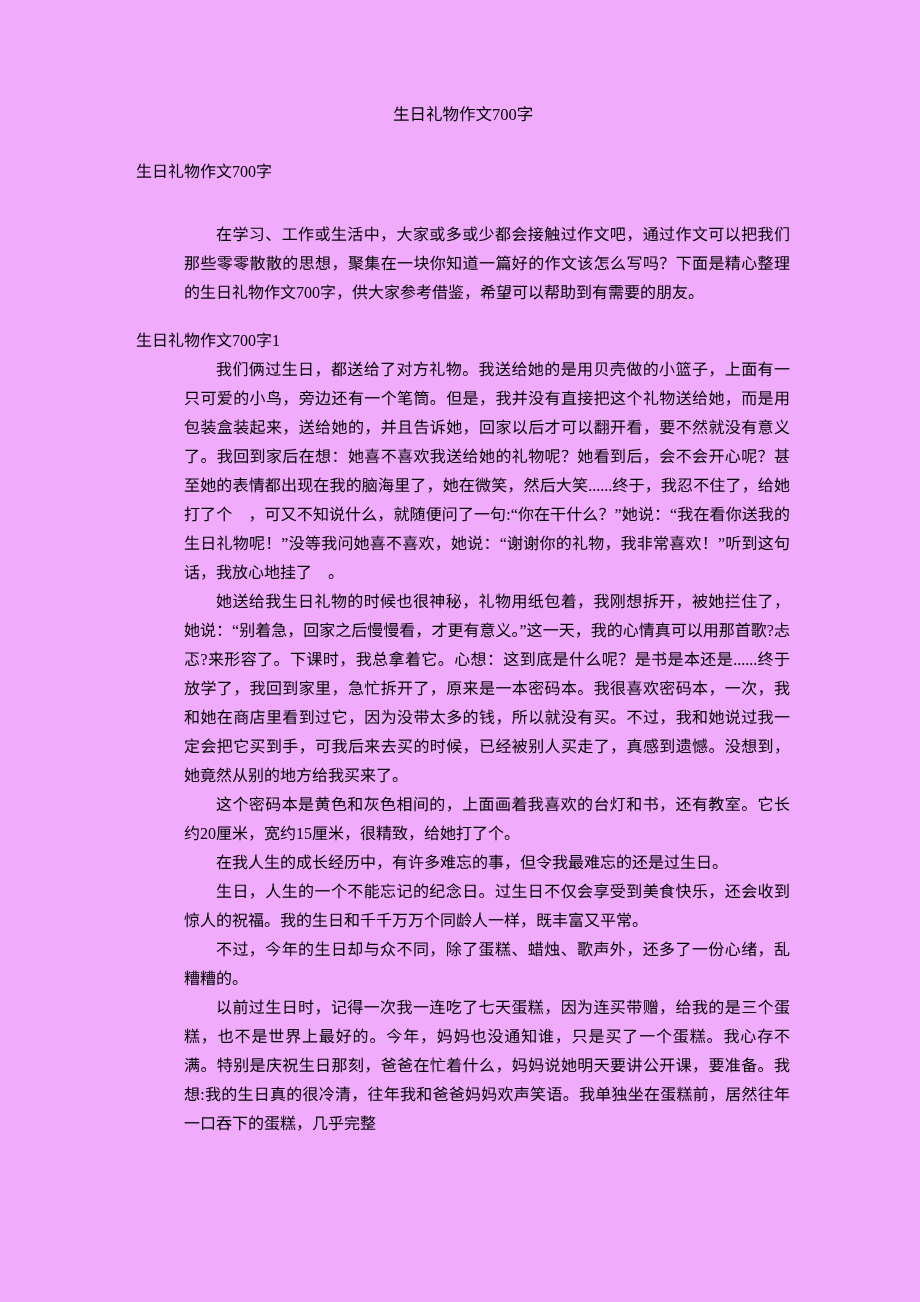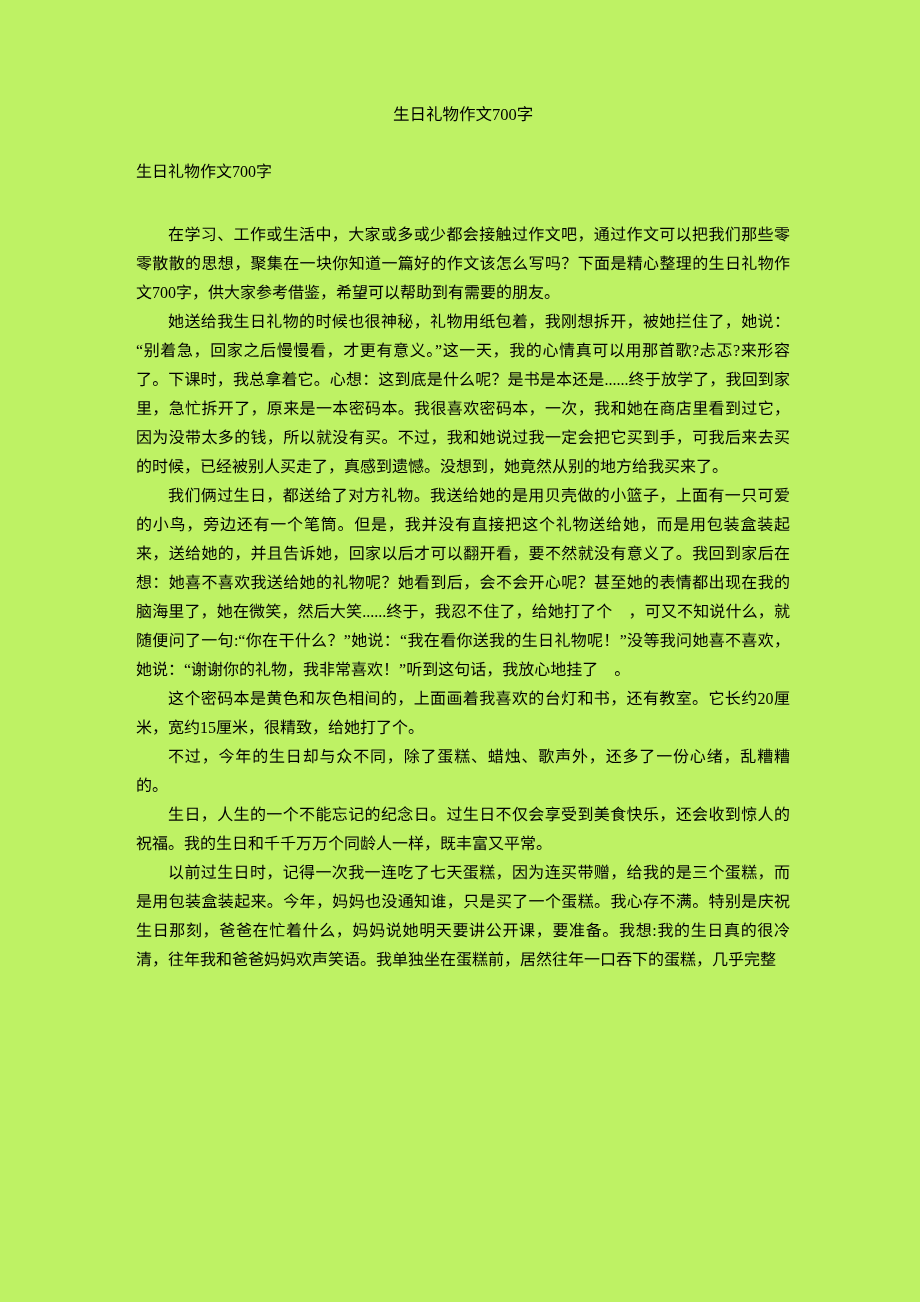--- a/index.html
+++ b/index.html
@@ -7,21 +7,21 @@
     padding: 0;
     background: #ffffff;
     color: #000000;
     font-family: "Liberation Serif", "DejaVu Serif", serif;
   }
   .page {
     position: relative;
     width: 920px;
     height: 1302px;
     box-sizing: border-box;
-    background: #bef264;
+    background: #f0abfc;
     padding: 104px 130px 30px 136px;
     overflow: hidden;
   }
   .doc-title {
     margin: 0 0 31px 0;
     font-size: 16.5px;
     font-weight: normal;
     text-align: center;
     line-height: 22px;
   }
@@ -32,20 +32,21 @@
     text-align: left;
   }
   .para {
     margin: 0;
     font-size: 16px;
     line-height: 29px;
     text-align: justify;
   }
   .indent {
     text-indent: 2em;
+    margin-left: 48px;
   }
   .section-heading {
     margin: 0;
     font-size: 16px;
     line-height: 29px;
     font-weight: normal;
     text-align: left;
   }
   .gap-before {
     margin-top: 19px;
@@ -55,30 +56,32 @@
 <body>
 
 <div class="page">
 
   <h1 class="doc-title">生日礼物作文700字</h1>
 
   <p class="doc-subtitle">生日礼物作文700字</p>
 
   <p class="para indent">在学习、工作或生活中，大家或多或少都会接触过作文吧，通过作文可以把我们那些零零散散的思想，聚集在一块你知道一篇好的作文该怎么写吗？下面是精心整理的生日礼物作文700字，供大家参考借鉴，希望可以帮助到有需要的朋友。</p>
 
+  <p class="section-heading gap-before">生日礼物作文700字1</p>
 
 
+  <p class="para indent">我们俩过生日，都送给了对方礼物。我送给她的是用贝壳做的小篮子，上面有一只可爱的小鸟，旁边还有一个笔筒。但是，我并没有直接把这个礼物送给她，而是用包装盒装起来，送给她的，并且告诉她，回家以后才可以翻开看，要不然就没有意义了。我回到家后在想：她喜不喜欢我送给她的礼物呢？她看到后，会不会开心呢？甚至她的表情都出现在我的脑海里了，她在微笑，然后大笑......终于，我忍不住了，给她打了个　，可又不知说什么，就随便问了一句:“你在干什么？”她说：“我在看你送我的生日礼物呢！”没等我问她喜不喜欢，她说：“谢谢你的礼物，我非常喜欢！”听到这句话，我放心地挂了　。</p>
+
   <p class="para indent">她送给我生日礼物的时候也很神秘，礼物用纸包着，我刚想拆开，被她拦住了，她说：“别着急，回家之后慢慢看，才更有意义。”这一天，我的心情真可以用那首歌?忐忑?来形容了。下课时，我总拿着它。心想：这到底是什么呢？是书是本还是......终于放学了，我回到家里，急忙拆开了，原来是一本密码本。我很喜欢密码本，一次，我和她在商店里看到过它，因为没带太多的钱，所以就没有买。不过，我和她说过我一定会把它买到手，可我后来去买的时候，已经被别人买走了，真感到遗憾。没想到，她竟然从别的地方给我买来了。</p>
-
-  <p class="para indent">我们俩过生日，都送给了对方礼物。我送给她的是用贝壳做的小篮子，上面有一只可爱的小鸟，旁边还有一个笔筒。但是，我并没有直接把这个礼物送给她，而是用包装盒装起来，送给她的，并且告诉她，回家以后才可以翻开看，要不然就没有意义了。我回到家后在想：她喜不喜欢我送给她的礼物呢？她看到后，会不会开心呢？甚至她的表情都出现在我的脑海里了，她在微笑，然后大笑......终于，我忍不住了，给她打了个　，可又不知说什么，就随便问了一句:“你在干什么？”她说：“我在看你送我的生日礼物呢！”没等我问她喜不喜欢，她说：“谢谢你的礼物，我非常喜欢！”听到这句话，我放心地挂了　。</p>
 
   <p class="para indent">这个密码本是黄色和灰色相间的，上面画着我喜欢的台灯和书，还有教室。它长约20厘米，宽约15厘米，很精致，给她打了个。</p>
 
 
 
+  <p class="para indent">在我人生的成长经历中，有许多难忘的事，但令我最难忘的还是过生日。</p>
+
+  <p class="para indent">生日，人生的一个不能忘记的纪念日。过生日不仅会享受到美食快乐，还会收到惊人的祝福。我的生日和千千万万个同龄人一样，既丰富又平常。</p>
 
   <p class="para indent">不过，今年的生日却与众不同，除了蛋糕、蜡烛、歌声外，还多了一份心绪，乱糟糟的。</p>
 
-  <p class="para indent">生日，人生的一个不能忘记的纪念日。过生日不仅会享受到美食快乐，还会收到惊人的祝福。我的生日和千千万万个同龄人一样，既丰富又平常。</p>
-
-  <p class="para indent">以前过生日时，记得一次我一连吃了七天蛋糕，因为连买带赠，给我的是三个蛋糕，而是用包装盒装起来。今年，妈妈也没通知谁，只是买了一个蛋糕。我心存不满。特别是庆祝生日那刻，爸爸在忙着什么，妈妈说她明天要讲公开课，要准备。我想:我的生日真的很冷清，往年我和爸爸妈妈欢声笑语。我单独坐在蛋糕前，居然往年一口吞下的蛋糕，几乎完整</p>
+  <p class="para indent">以前过生日时，记得一次我一连吃了七天蛋糕，因为连买带赠，给我的是三个蛋糕，也不是世界上最好的。今年，妈妈也没通知谁，只是买了一个蛋糕。我心存不满。特别是庆祝生日那刻，爸爸在忙着什么，妈妈说她明天要讲公开课，要准备。我想:我的生日真的很冷清，往年我和爸爸妈妈欢声笑语。我单独坐在蛋糕前，居然往年一口吞下的蛋糕，几乎完整</p>
 
 </div>
 
 </body></html>

